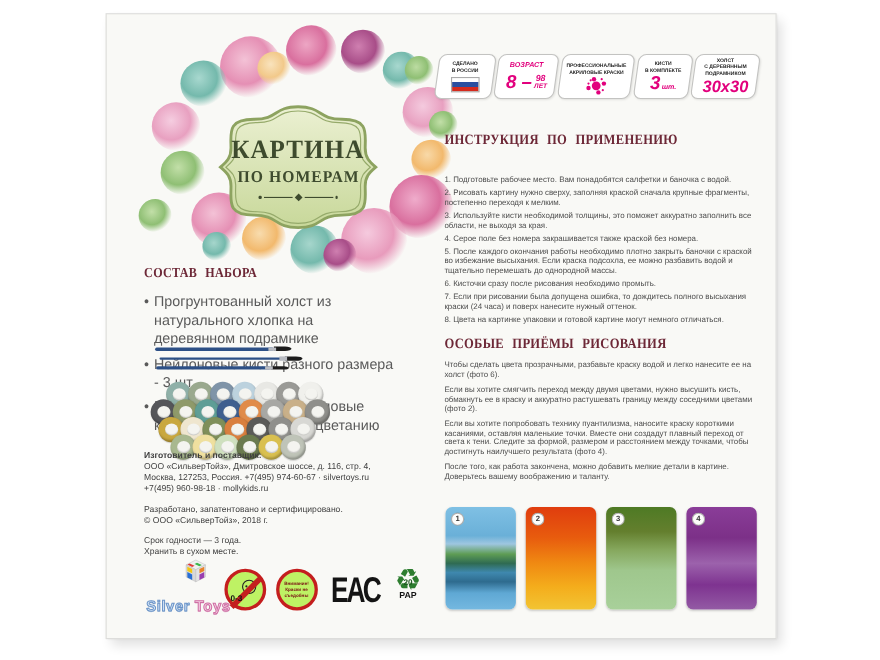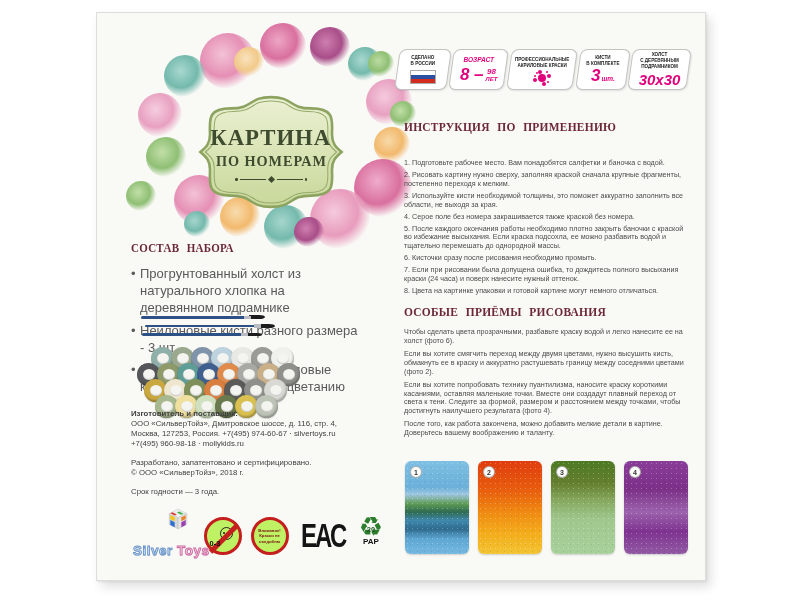--- a/index.html
+++ b/index.html
@@ -265,20 +265,21 @@
       <div class="mfr-heading">Изготовитель и поставщик:</div>
       <div>ООО «СильверТойз», Дмитровское шоссе, д. 116, стр. 4,</div>
       <div>Москва, 127253, Россия. +7(495) 974-60-67 · silvertoys.ru</div>
       <div>+7(495) 960-98-18 · mollykids.ru</div>
       <div class="mfr-block2">
         <div>Разработано, запатентовано и сертифицировано.</div>
         <div>© ООО «СильверТойз», 2018 г.</div>
       </div>
       <div class="mfr-block3">
         <div>Срок годности — 3 года.</div>
+        <div>Хранить в сухом месте.</div>
       </div>
     </div>
 
     <div class="marks">
       <div class="brand">
         <svg class="brand-cube" width="22" height="22" viewBox="0 0 20 20">
           <polygon points="10,1 18,5 10,9 2,5" fill="#efefef" stroke="#bbb" stroke-width=".4"></polygon>
           <polygon points="5,3.8 9,5.8 7,6.8 3,4.8" fill="#e23b3b"></polygon>
           <polygon points="11,3.2 15,5.2 13,6.2 9,4.2" fill="#3bb54a"></polygon>
           <polygon points="2,5 10,9 10,19 2,15" fill="#d8d8d8" stroke="#bbb" stroke-width=".4"></polygon>

